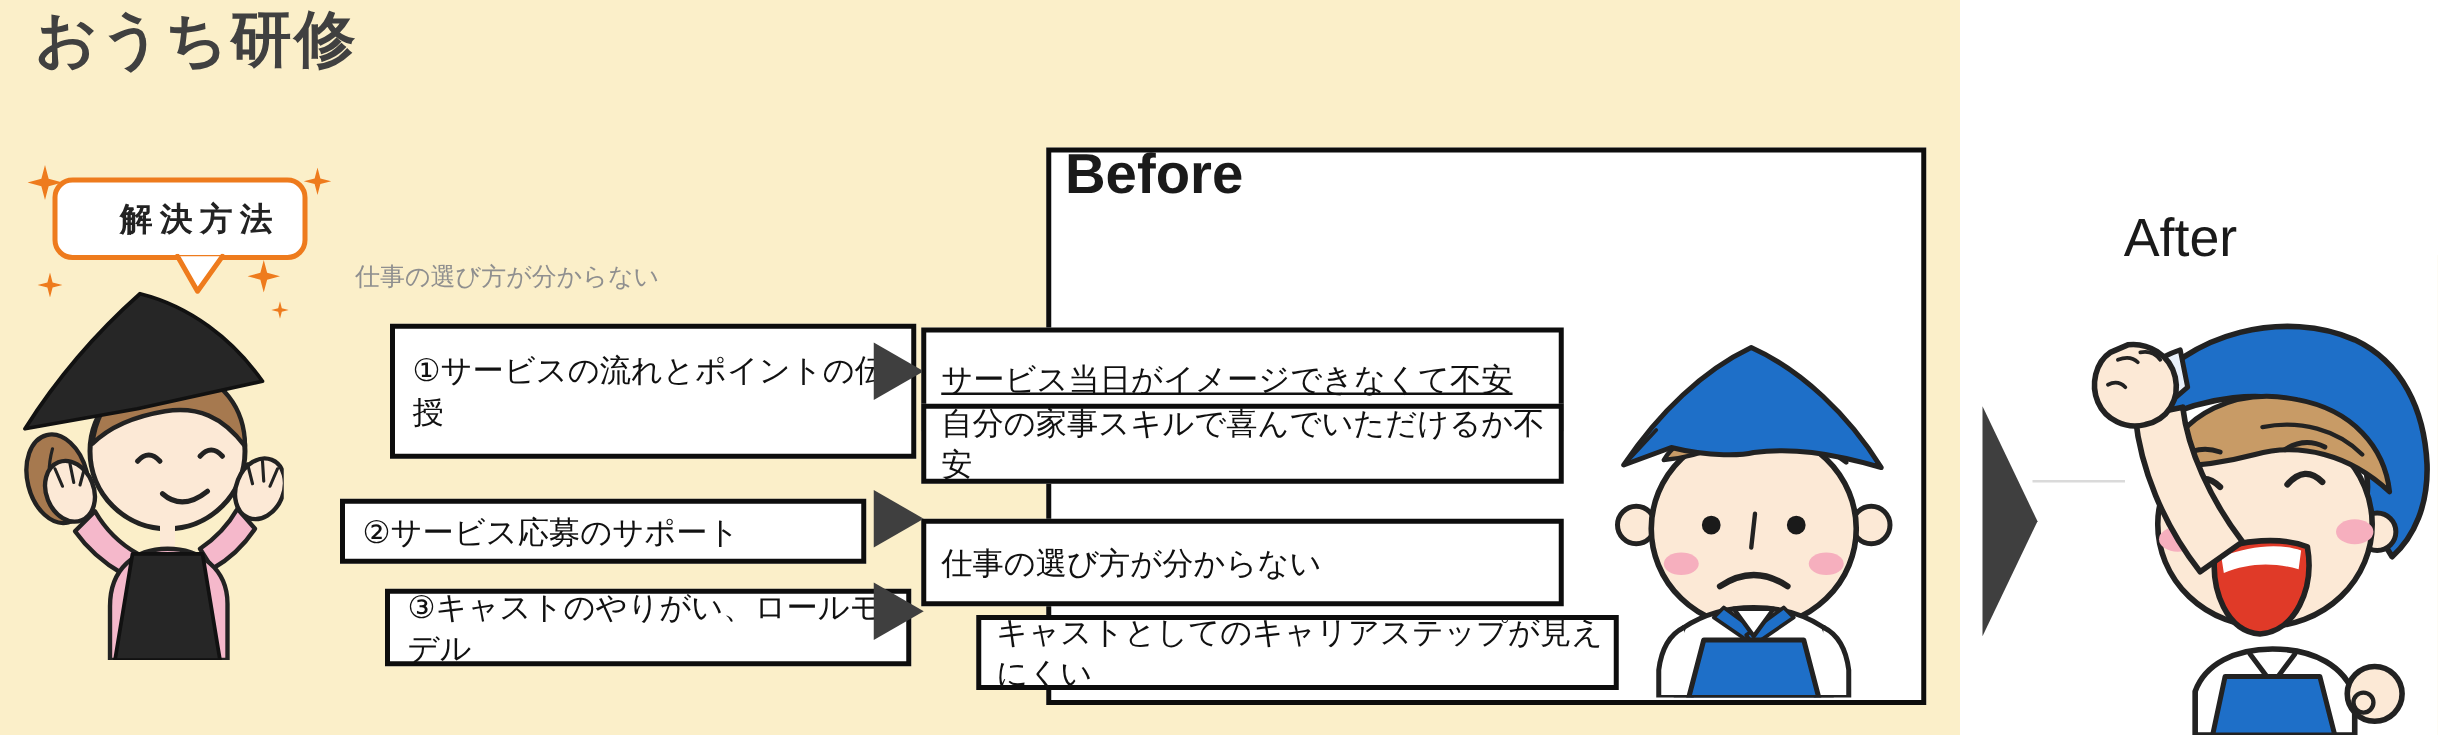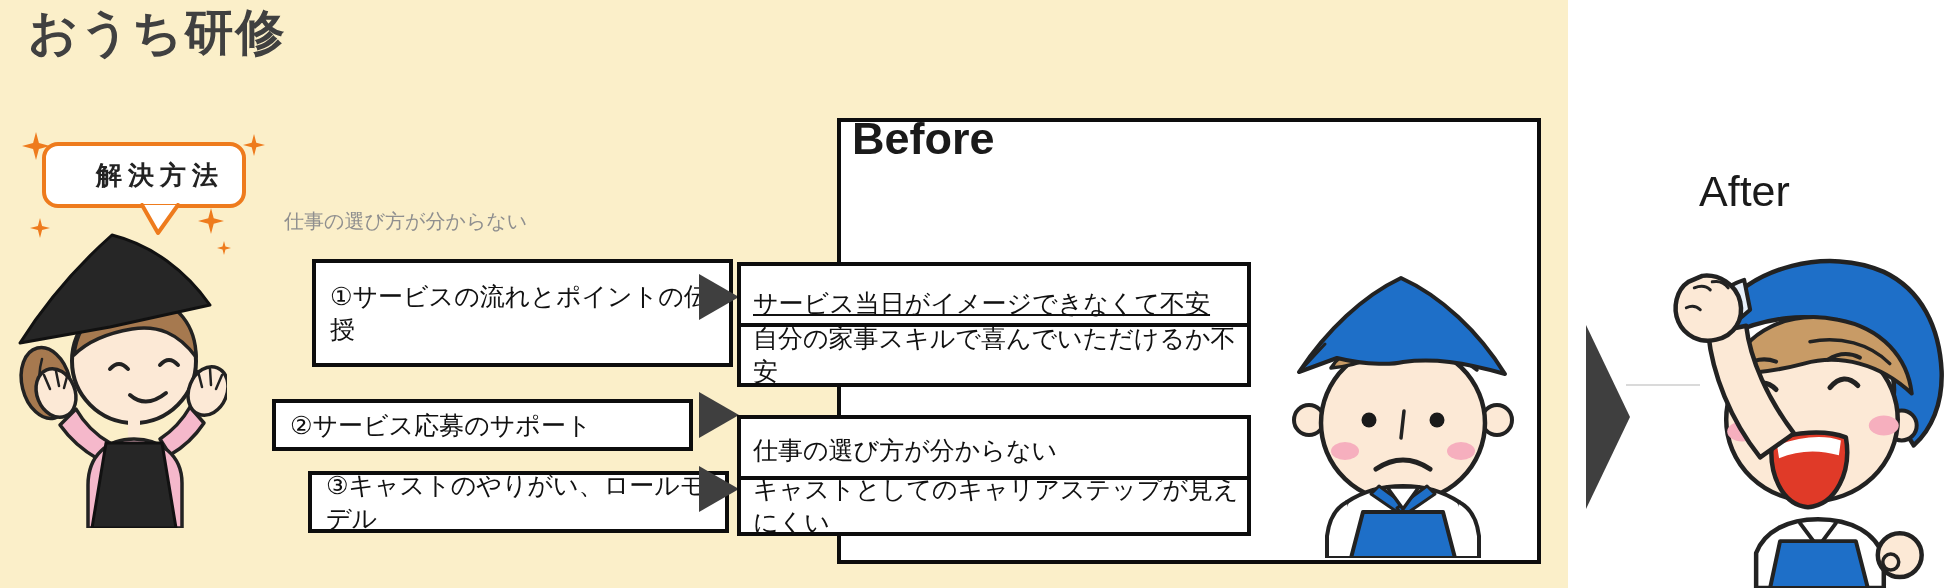--- a/index.html
+++ b/index.html
@@ -47,21 +47,21 @@
   .before-title{position:absolute;left:852px;top:113px;font-size:45px;font-weight:700;color:#1a1a1a;z-index:2;}
   .before-subtitle{position:absolute;left:879px;top:204px;font-size:22px;color:#8A8A8A;z-index:2;}
   .issue-box{
     position:absolute;left:737px;width:514px;box-sizing:border-box;background:#fff;
     border:4px solid #0d0d0d;display:flex;align-items:center;padding-left:12px;
     font-size:25px;color:#111;z-index:3;
   }
   .issue-1{top:262px;height:83px;text-decoration:underline;}
   .issue-2{top:323px;height:64px;align-items:center;}
   .issue-3{top:415px;height:70px;}
-  .issue-4{top:476px;height:60px;}
+  .issue-4{top:492px;height:60px;margin-left:44px;}
   
   .big-arrow{
     position:absolute;left:1586px;top:325px;width:0;height:0;z-index:2;
     border-top:92px solid transparent;border-bottom:92px solid transparent;
     border-left:44px solid #3F3F3F;
   }
   .after-title{position:absolute;left:1699px;top:132px;font-size:43px;font-weight:400;color:#1a1a1a;z-index:2;margin-top:35px;}
   .divider-line{position:absolute;left:1626px;top:384px;width:74px;height:2px;background:#DADADA;z-index:1;}
   .ill{position:absolute;z-index:4;}
 </style>

